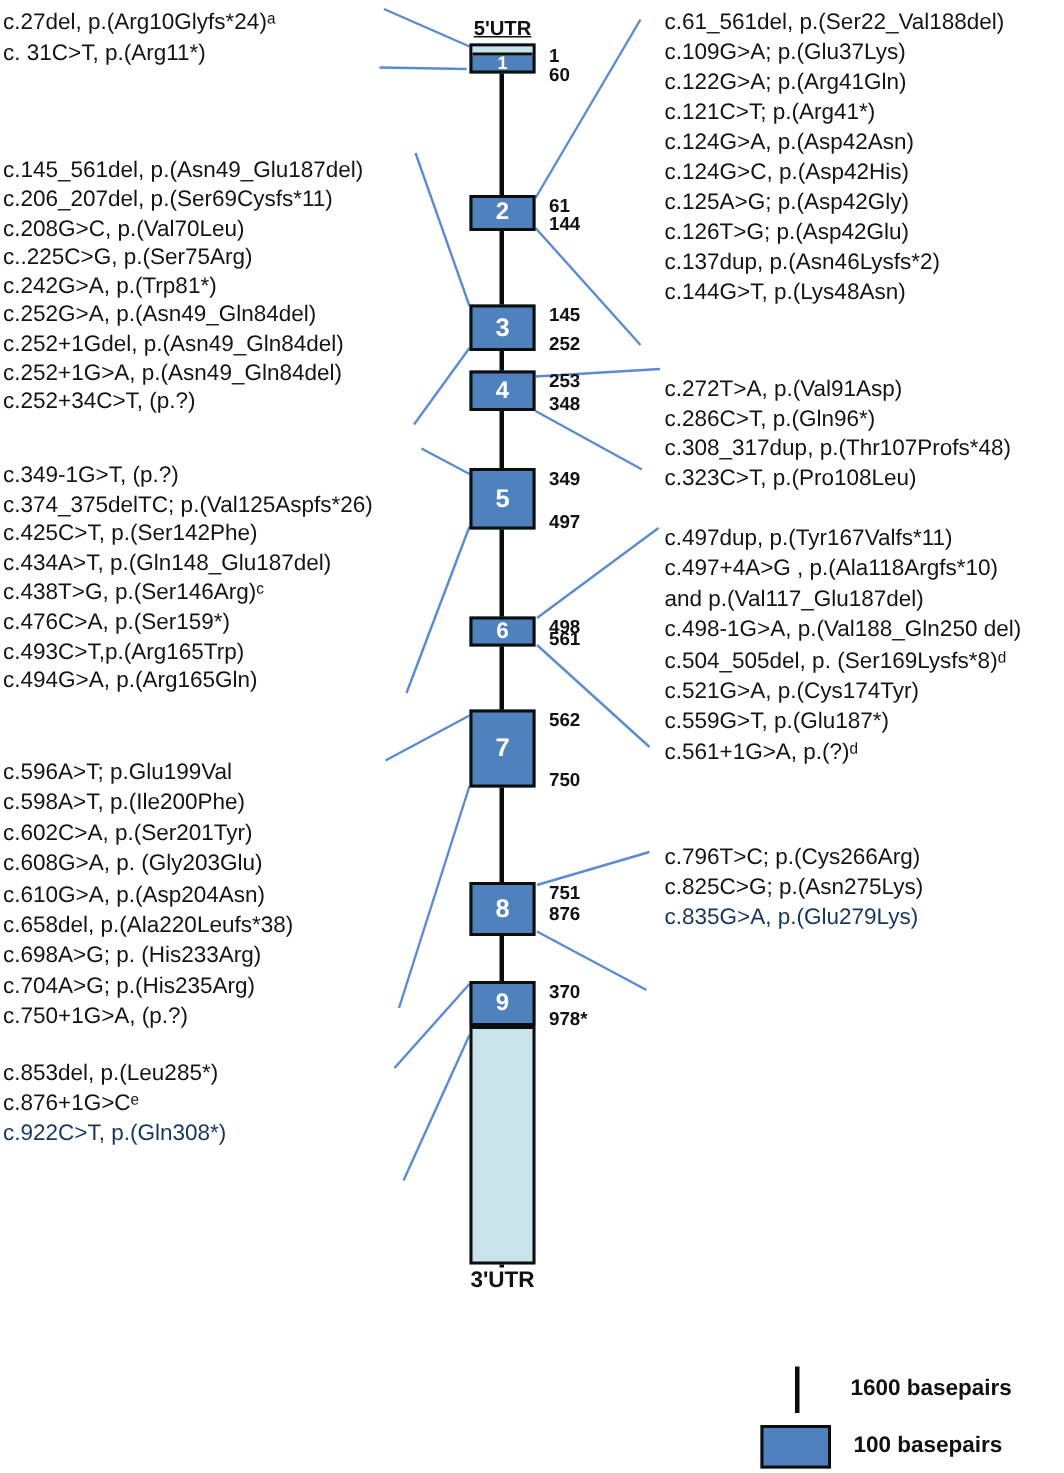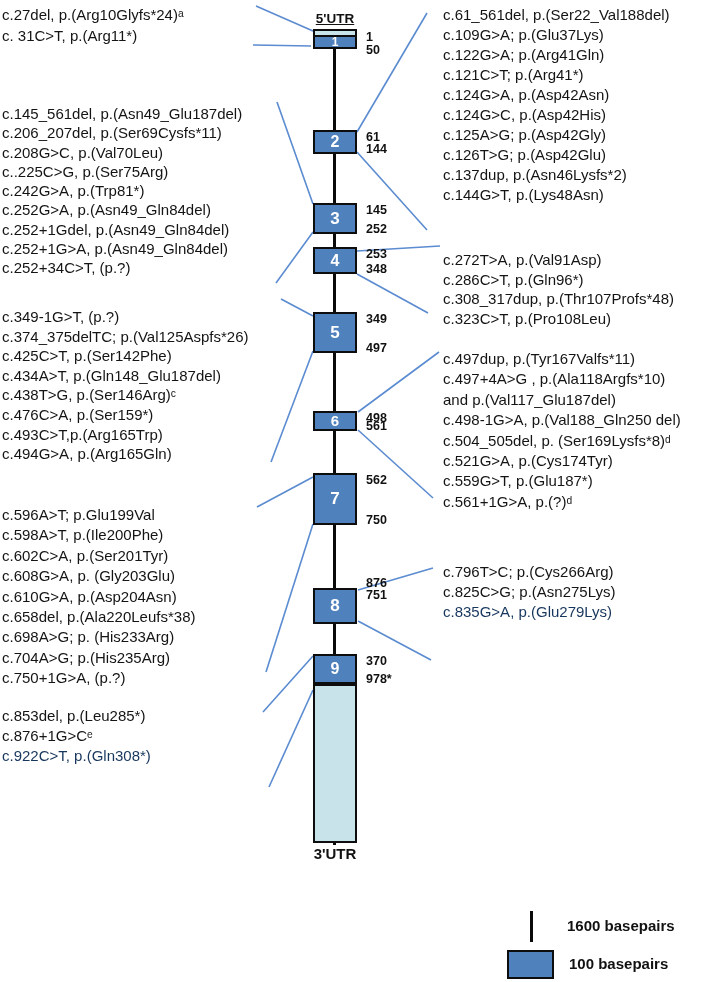--- a/index.html
+++ b/index.html
@@ -56,21 +56,21 @@
 
   <div class="utr-label utr5-label">5'UTR</div>
   <div class="utr-label utr3-label">3'UTR</div>
 
   <div id="exonLayer">
       <div class="exon" style="top: 29px; height: 20px; background: rgb(79, 129, 189);">
         <div class="utr5-strip" style="background: rgb(201, 227, 234);"></div>
         <span class="num" style="font-size: 12px; line-height: 10px;">1</span>
       </div>
       <div class="pos-label" style="top: 30px;">1</div>
-      <div class="pos-label" style="top: 43px;">50</div>
+      <div class="pos-label" style="top: 43px;">60</div>
       <div class="exon" style="top: 130px; height: 24px; background: rgb(79, 129, 189);">
         <span class="num" style="font-size: 16px; line-height: 20px;">2</span>
       </div>
       <div class="pos-label" style="top: 130px;">61</div>
       <div class="pos-label" style="top: 142px;">144</div>
       <div class="exon" style="top: 203px; height: 31px; background: rgb(79, 129, 189);">
         <span class="num" style="font-size: 17px; line-height: 27px;">3</span>
       </div>
       <div class="pos-label" style="top: 203px;">145</div>
       <div class="pos-label" style="top: 222px;">252</div>
@@ -91,21 +91,21 @@
       <div class="pos-label" style="top: 419px;">561</div>
       <div class="exon" style="top: 473px; height: 52px; background: rgb(79, 129, 189);">
         <span class="num" style="font-size: 17px; line-height: 48px;">7</span>
       </div>
       <div class="pos-label" style="top: 473px;">562</div>
       <div class="pos-label" style="top: 513px;">750</div>
       <div class="exon" style="top: 588px; height: 36px; background: rgb(79, 129, 189);">
         <span class="num" style="font-size: 17px; line-height: 32px;">8</span>
       </div>
       <div class="pos-label" style="top: 588px;">751</div>
-      <div class="pos-label" style="top: 576px; text-align: center;">876</div>
+      <div class="pos-label" style="top: 602px; text-align: center;">876</div>
       <div class="exon" style="top: 654px; height: 30px; background: rgb(79, 129, 189);">
         <span class="num" style="font-size: 16px; line-height: 26px;">9</span>
       </div>
       <div class="pos-label" style="top: 654px;">370</div>
       <div class="pos-label" style="top: 672px;">978*</div>
     </div>
 
   <div class="utr3-box"></div>
 
   <div id="mutLeftLayer">

